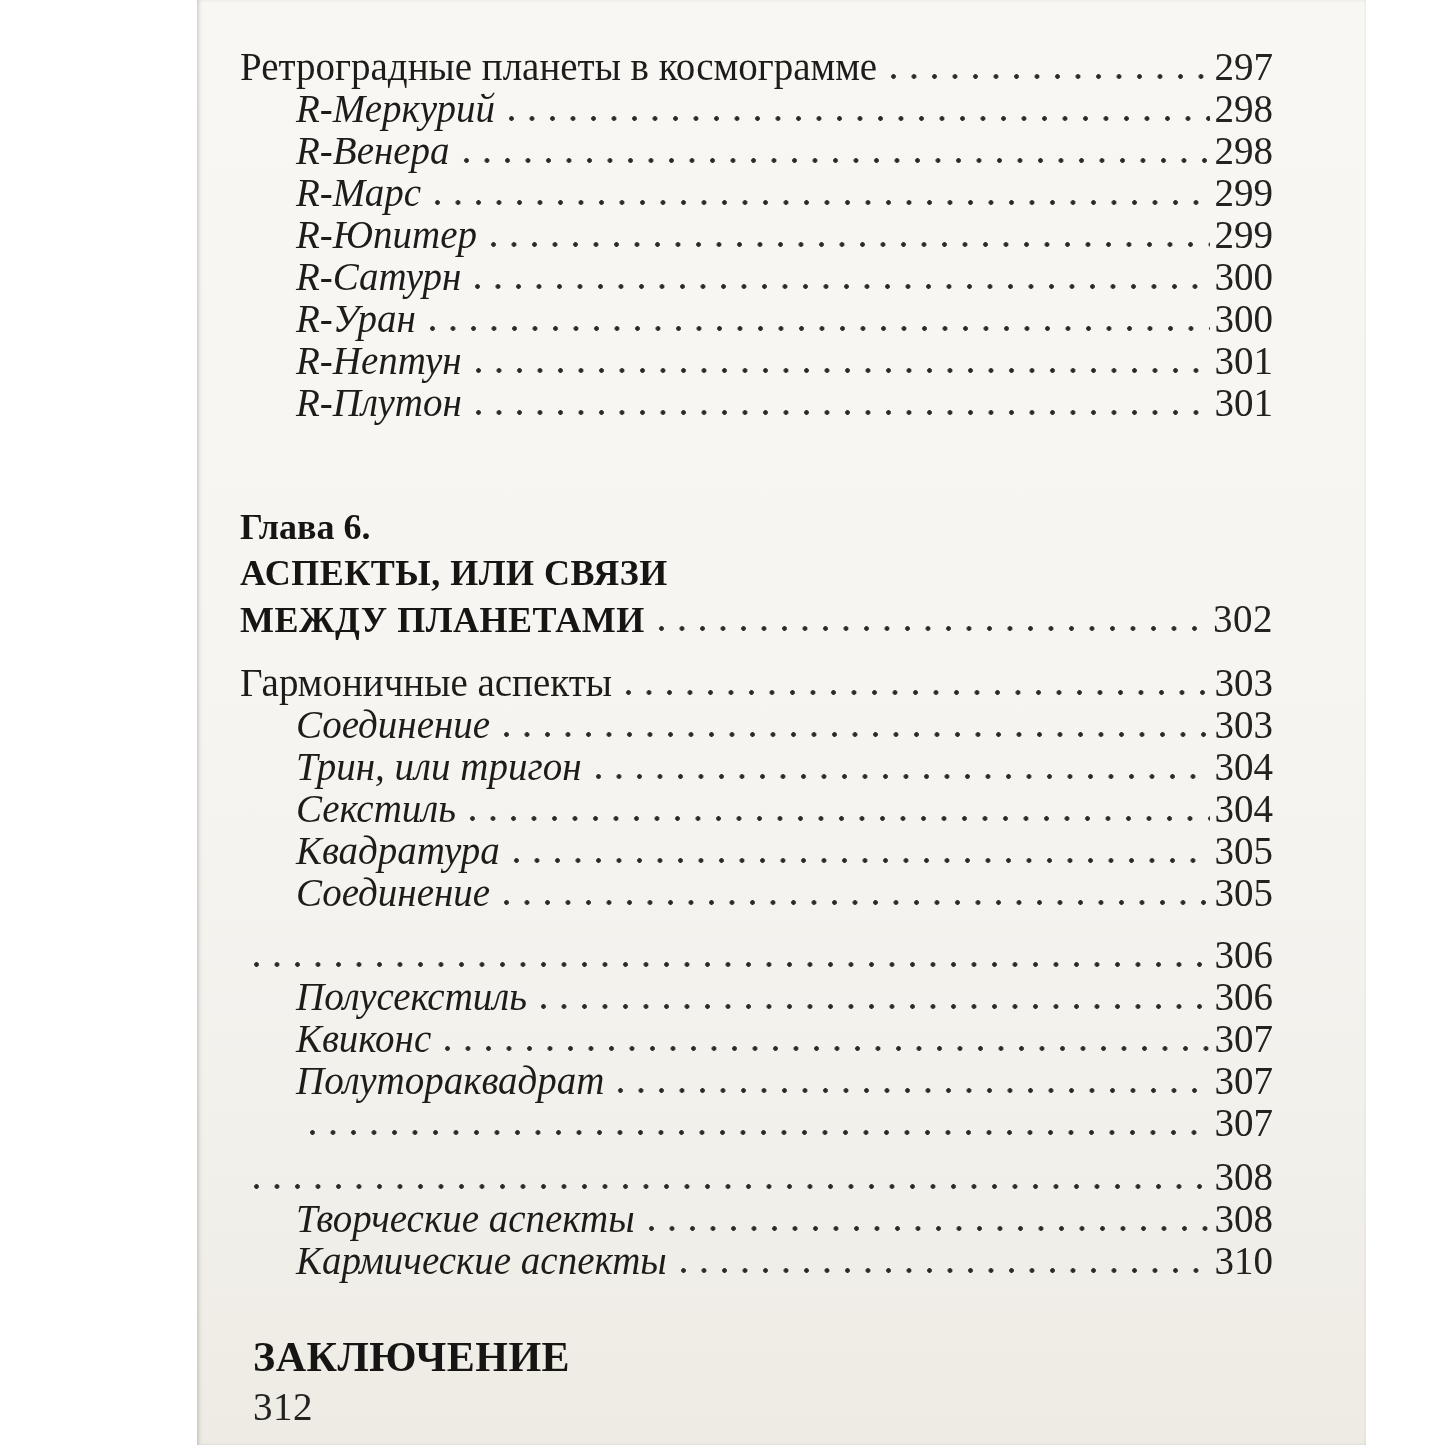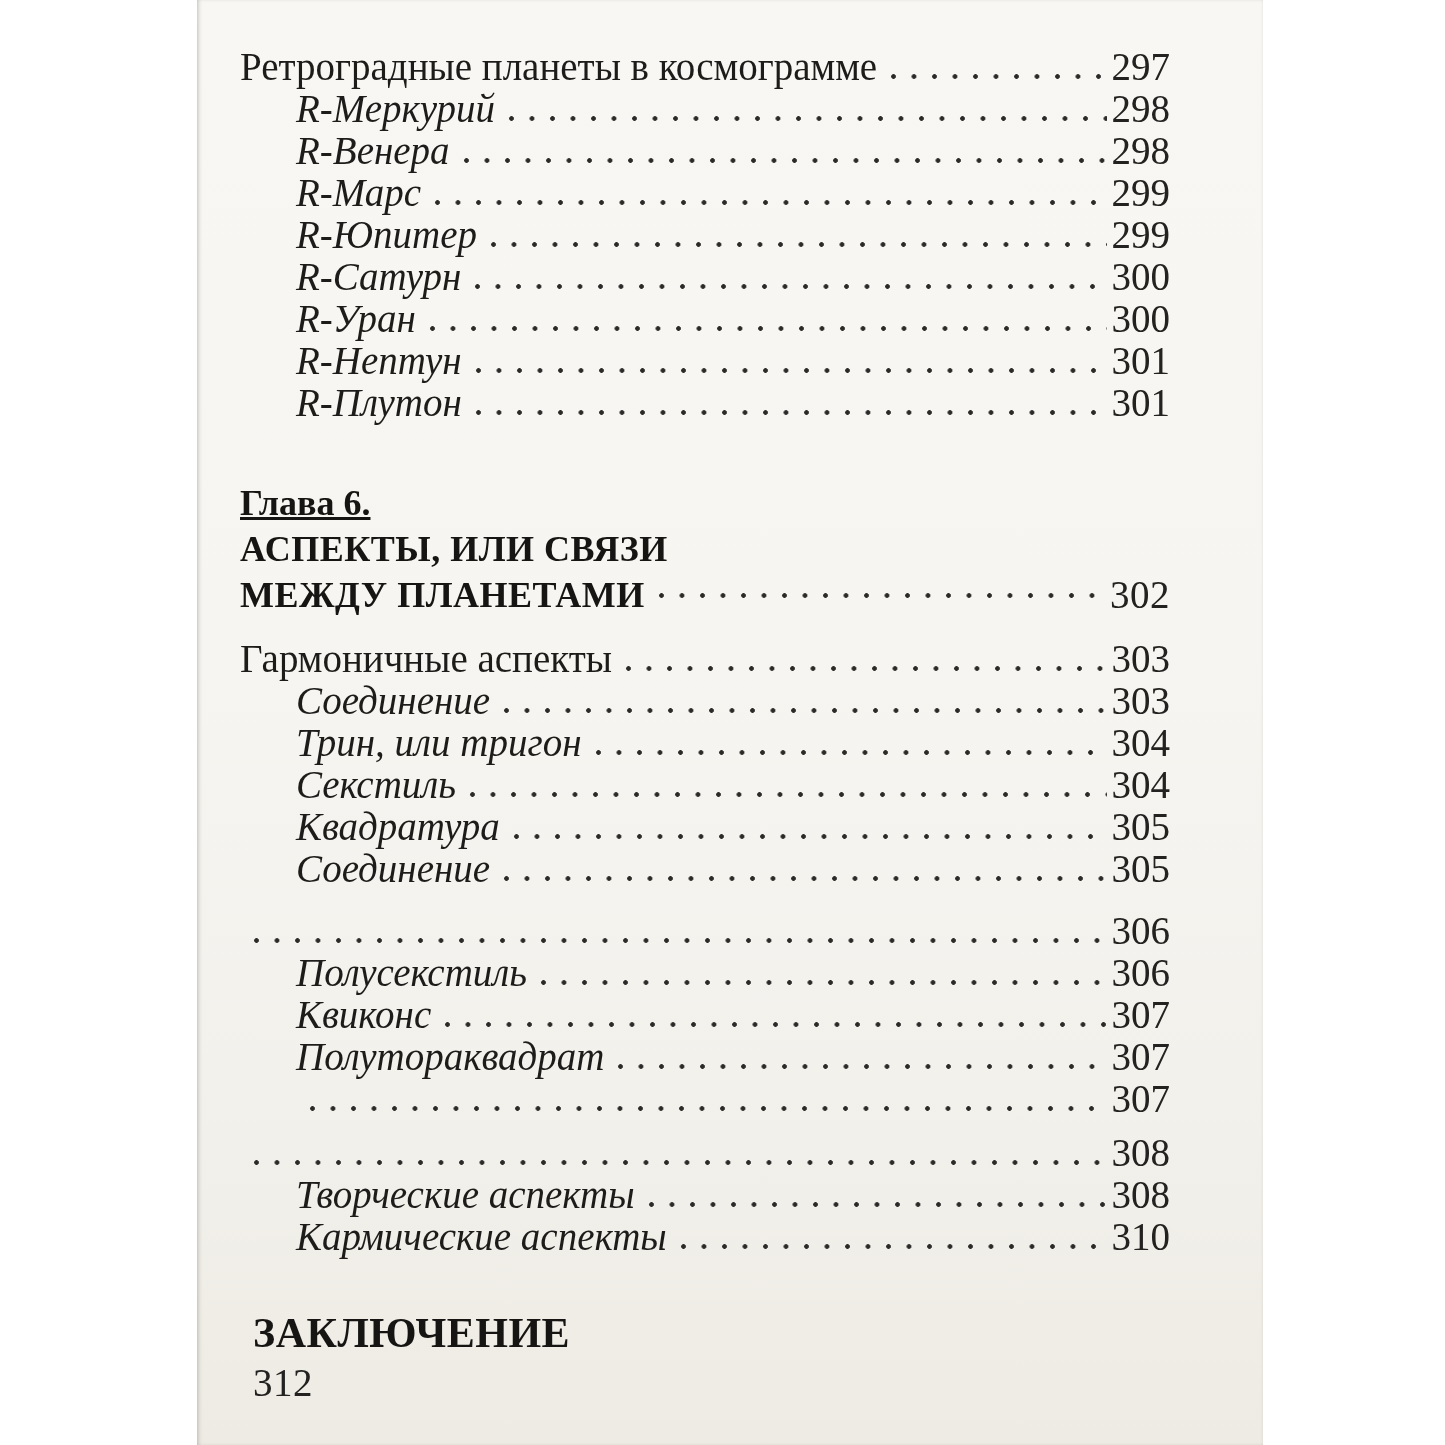--- a/index.html
+++ b/index.html
@@ -12,26 +12,25 @@
     height: 1445px;
     position: relative;
     overflow: hidden;
     font-family: "Liberation Serif", "DejaVu Serif", serif;
   }
   
   .paper {
     position: absolute;
     left: 197px;
     top: 0;
-    width: 1052px;
+    width: 1169px;
     height: 1445px;
     background: linear-gradient(180deg, #f8f7f4 0%, #f6f5f1 45%, #f3f1ec 75%, #edebe3 100%);
     box-shadow: inset 3px 0 4px -2px rgba(120, 116, 106, 0.45),
                 inset -2px 0 3px -2px rgba(150, 146, 136, 0.25);
-    padding-left: 14px;
   }
   .toc {
     position: absolute;
     left: 43px;
     right: 93px;
     top: 46px;
     color: #1d1c1a;
   }
   .toc-row {
     display: flex;
@@ -69,34 +68,33 @@
     line-height: 46px;
     color: #161513;
   }
   .v-chapter-title {
     font-weight: 700;
     font-size: 36px;
     height: 46px;
     line-height: 46px;
     letter-spacing: 0.5px;
     color: #161513;
-    align-items: center;
   }
   .v-final {
     font-weight: 700;
     font-size: 42px;
     height: 50px;
     line-height: 50px;
     letter-spacing: 0.5px;
     color: #161513;
   }
   
   .indent-1 { padding-left: 56px; }
   
-  .gap-chapter { margin-top: 56px; text-decoration: underline; }
+  .gap-chapter { margin-top: 80px; }
   .gap-section { margin-top: 20px; }
   .gap-section-sm { margin-top: 12px; }
   .gap-final { margin-top: 50px; flex-direction: column; }
 </style>
 </head>
 <body>
 
 <div class="paper">
   <div class="toc">
       <div class="toc-row v-plain indent-0 gap-none">

